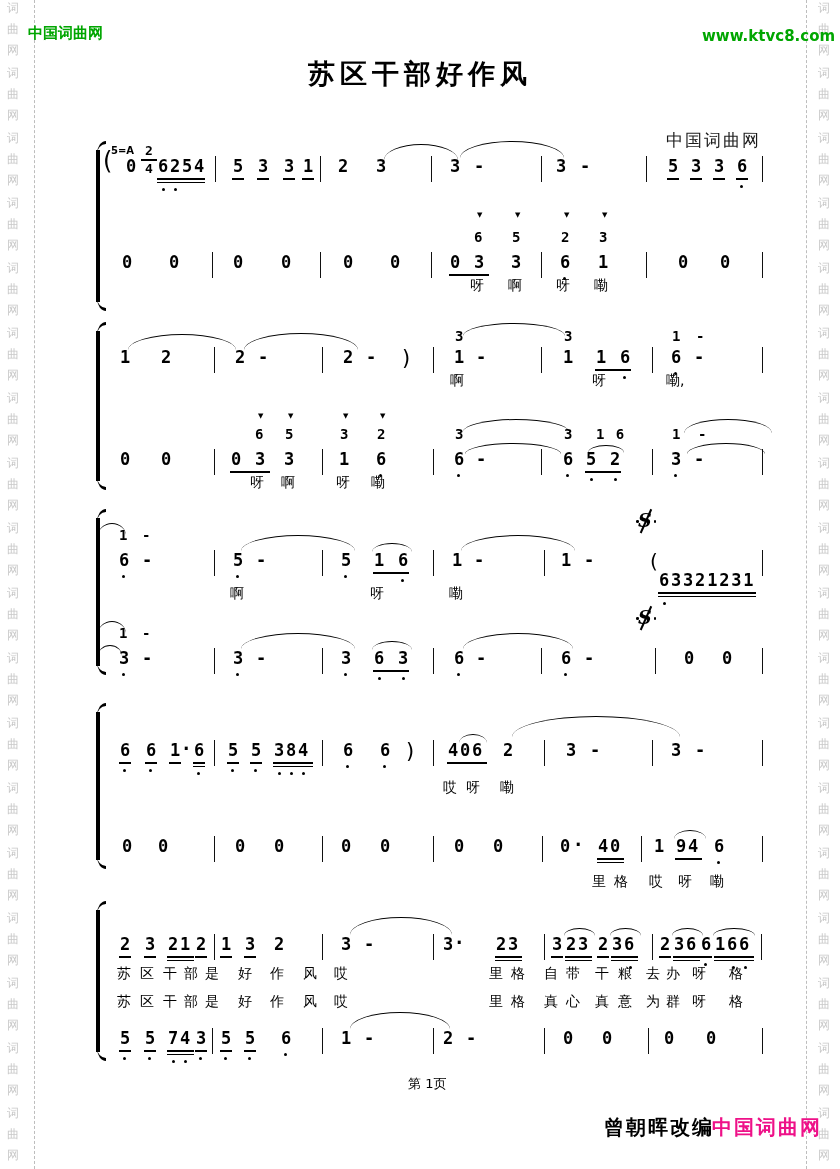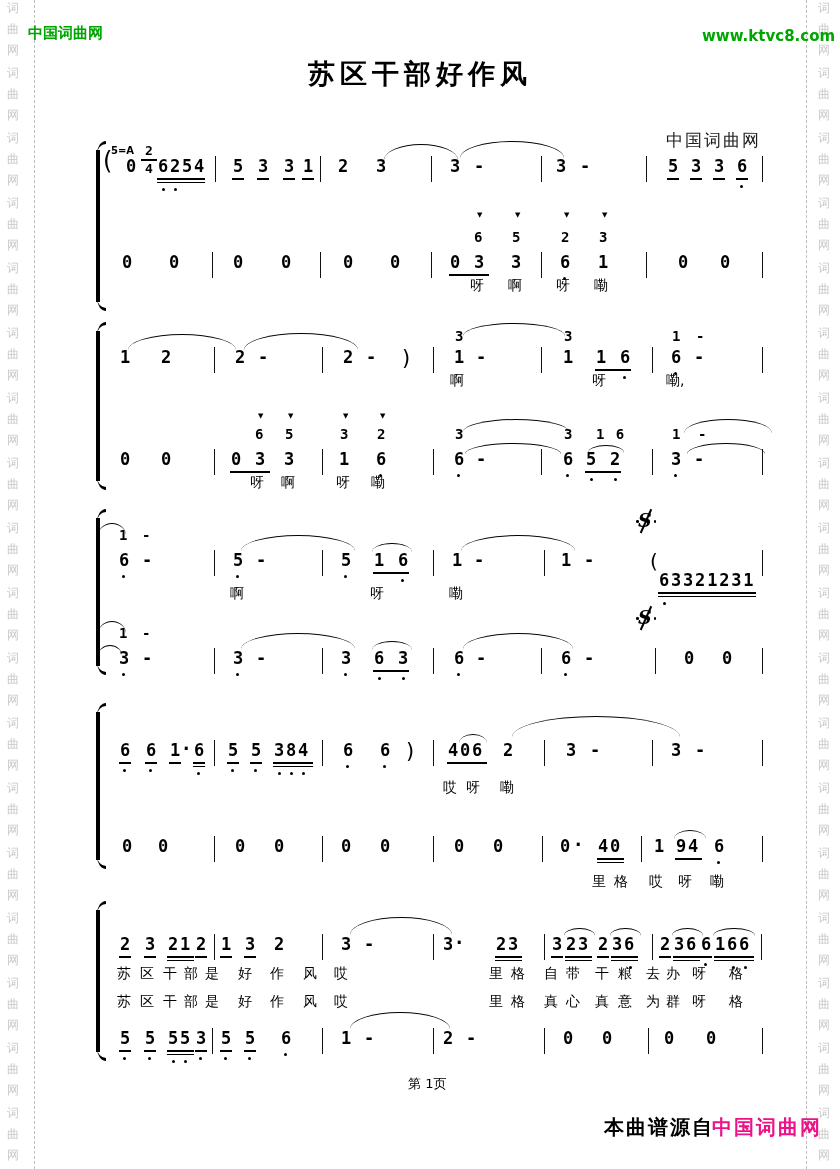--- a/index.html
+++ b/index.html
@@ -484,32 +484,32 @@
       <div class="lyric" style="left: 692px; top: 994px; position: absolute;">呀</div>
       <div class="lyric" style="left: 729px; top: 994px; position: absolute;">格</div>
       <div class="bar" style="left: 212px; top: 1028px; position: absolute; height: 26px;"></div>
       <div class="bar" style="left: 322px; top: 1028px; position: absolute; height: 26px;"></div>
       <div class="bar" style="left: 433px; top: 1028px; position: absolute; height: 26px;"></div>
       <div class="bar" style="left: 544px; top: 1028px; position: absolute; height: 26px;"></div>
       <div class="bar" style="left: 648px; top: 1028px; position: absolute; height: 26px;"></div>
       <div class="bar" style="left: 762px; top: 1028px; position: absolute; height: 26px;"></div>
       <div class="note" style="left: 120px; top: 1030px; position: absolute;"><span>5</span><div class="ul" style="top: 20px; width: 12px;"></div><div class="dot" style="left: 3px; top: 26.5px;"></div></div>
       <div class="note" style="left: 145px; top: 1030px; position: absolute;"><span>5</span><div class="ul" style="top: 20px; width: 12px;"></div><div class="dot" style="left: 3px; top: 26.5px;"></div></div>
-      <div class="note" style="left: 168px; top: 1030px; position: absolute;"><span>55</span><div class="ul" style="top: 20px; width: 27px;"></div><div class="ul" style="top: 23.5px; width: 27px;"></div><div class="dot" style="left: 4px; top: 30px;"></div><div class="dot" style="left: 16px; top: 30px;"></div></div>
+      <div class="note" style="left: 168px; top: 1030px; position: absolute;"><span>74</span><div class="ul" style="top: 20px; width: 27px;"></div><div class="ul" style="top: 23.5px; width: 27px;"></div><div class="dot" style="left: 4px; top: 30px;"></div><div class="dot" style="left: 16px; top: 30px;"></div></div>
       <div class="note" style="left: 196px; top: 1030px; position: absolute;"><span>3</span><div class="ul" style="top: 20px; width: 12px;"></div><div class="dot" style="left: 3px; top: 26.5px;"></div></div>
       <div class="note" style="left: 221px; top: 1030px; position: absolute;"><span>5</span><div class="ul" style="top: 20px; width: 12px;"></div><div class="dot" style="left: 3px; top: 26.5px;"></div></div>
       <div class="note" style="left: 245px; top: 1030px; position: absolute;"><span>5</span><div class="ul" style="top: 20px; width: 12px;"></div><div class="dot" style="left: 3px; top: 26.5px;"></div></div>
       <div class="note" style="left: 281px; top: 1030px; position: absolute;"><span>6</span><div class="dot" style="left: 3px; top: 23px;"></div></div>
       <div class="note" style="left: 341px; top: 1030px; position: absolute;"><span>1</span></div>
       <div class="note" style="left: 364px; top: 1030px; position: absolute;"><span>-</span></div>
       <div class="note" style="left: 443px; top: 1030px; position: absolute;"><span>2</span></div>
       <div class="note" style="left: 466px; top: 1030px; position: absolute;"><span>-</span></div>
       <div class="note" style="left: 563px; top: 1030px; position: absolute;"><span>0</span></div>
       <div class="note" style="left: 602px; top: 1030px; position: absolute;"><span>0</span></div>
       <div class="note" style="left: 664px; top: 1030px; position: absolute;"><span>0</span></div>
       <div class="note" style="left: 706px; top: 1030px; position: absolute;"><span>0</span></div>
       <div class="slur" style="left: 350px; top: 1012px; position: absolute; width: 100px; height: 16px;"></div>
     </div>
 
   <div id="page-label">第 1页</div>
-  <div id="src-prefix">本曲谱源自</div>
+  <div id="src-prefix">曾朝晖改编</div>
   <div id="src-site">中国词曲网</div>
 </div>
 
 </body></html>

